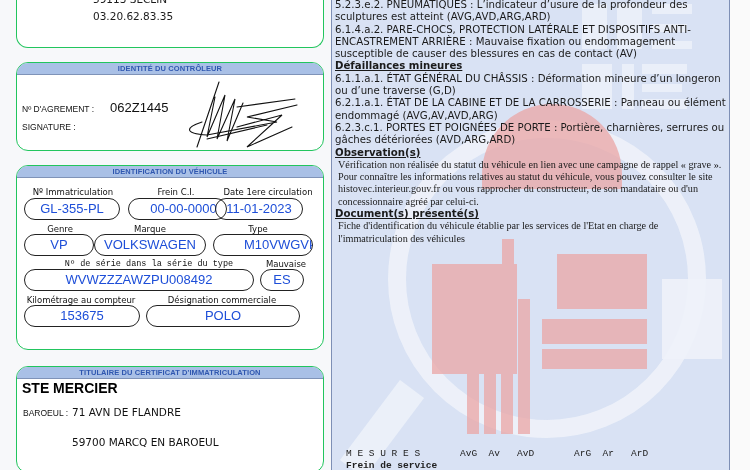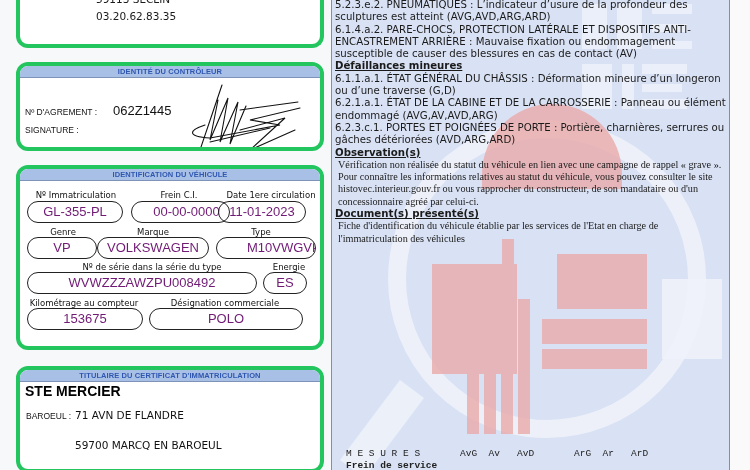--- a/index.html
+++ b/index.html
@@ -5,41 +5,41 @@
   html, body { margin:0; padding:0; }
   body {
     width:750px; height:470px; overflow:hidden; position:relative;
     background:#f7f8fa;
     font-family:"DejaVu Sans", sans-serif;
     color:#1a1a1a;
   }
   .left { position:absolute; left:0; top:0; width:330px; height:470px; }
   .panel {
     position:absolute; left:16px; width:308px;
-    border:4px solid #22c55e; border-radius:12px;
+    border:1px solid #22c55e; border-radius:12px;
     background:#fff; box-sizing:border-box; overflow:hidden;
   }
   .panel-head {
     height:11px; background:#a9c0e6;
     border-bottom:1px solid #7f93b8;
     font-family:"Liberation Sans", sans-serif; font-weight:bold;
     font-size:7.5px; color:#2f57b0; text-align:center; line-height:11px;
     letter-spacing:0.1px;
   }
   .p-garage { top:-14px; height:62px; border-top:none; border-radius:0 0 12px 12px; }
   .garage-line { position:absolute; left:76px; font-size:10.5px; color:#1a1a1a; }
   .p-ctrl { top:62px; height:89px; }
   .lbl-small { position:absolute; font-family:"Liberation Sans", sans-serif; font-size:8.5px; color:#111; }
   .agr-val { position:absolute; left:93px; top:37px; font-family:"Liberation Sans", sans-serif; font-size:13px; color:#111; }
   .sig { position:absolute; left:160px; top:14px; width:150px; height:75px; }
   .p-veh { top:165px; height:185px; }
   .f-label { position:absolute; font-size:8.5px; color:#111; text-align:center; white-space:nowrap; }
   .f-box {
     position:absolute; border:1px solid #222; border-radius:11px; box-sizing:border-box;
-    font-family:"Liberation Sans", sans-serif; font-size:13px; color:#701a75;
+    font-family:"Liberation Sans", sans-serif; font-size:13px; color:#1d4ed8;
     text-align:center; line-height:20px; height:22px; white-space:nowrap; overflow:hidden;
   }
   .p-tit { top:366px; height:107px; }
   .tit-name { position:absolute; left:5px; top:13px; font-family:"Liberation Sans", sans-serif; font-size:14px; color:#000000;font-weight:bold; }
   .tit-lbl { position:absolute; left:6px; top:41px; font-family:"Liberation Sans", sans-serif; font-size:8.5px; color:#111; }
   .tit-addr { position:absolute; left:55px; font-size:10.5px; color:#111; }
 
   .right {
     position:absolute; left:331px; top:-2px; width:399px; height:480px;
     background:#d9e2f4; border:1px solid #7e8fb5; box-sizing:border-box; overflow:hidden;
@@ -93,23 +93,23 @@
     <div class="f-label" style="left:196px;top:21px;width:110px;">Date 1ere circulation</div>
     <div class="f-box" style="left:198px;top:32px;width:88px;">11-01-2023</div>
 
     <div class="f-label" style="left:8px;top:58px;width:70px;">Genre</div>
     <div class="f-box" style="left:7px;top:68px;width:70px;">VP</div>
     <div class="f-label" style="left:76px;top:58px;width:114px;">Marque</div>
     <div class="f-box" style="left:77px;top:68px;width:112px;">VOLKSWAGEN</div>
     <div class="f-label" style="left:196px;top:58px;width:90px;">Type</div>
     <div class="f-box" style="left:196px;top:68px;width:100px;font-size:13px;padding-left:30px;">M10VWGVPAB</div>
 
-    <div class="f-label" style="left:8px;top:93px;width:248px;">Nº de série dans la série du type</div>
+    <div class="f-label" style="left:8px;top:93px;width:248px;font-family:Liberation Mono, monospace;">Nº de série dans la série du type</div>
     <div class="f-box" style="left:7px;top:103px;width:230px;">WVWZZZAWZPU008492</div>
-    <div class="f-label" style="left:244px;top:93px;width:50px;">Energie</div>
+    <div class="f-label" style="left:244px;top:93px;width:50px;">Mauvaise</div>
     <div class="f-box" style="left:243px;top:103px;width:44px;">ES</div>
 
     <div class="f-label" style="left:8px;top:129px;width:112px;">Kilométrage au compteur</div>
     <div class="f-box" style="left:7px;top:139px;width:116px;">153675</div>
     <div class="f-label" style="left:130px;top:129px;width:150px;">Désignation commerciale</div>
     <div class="f-box" style="left:129px;top:139px;width:154px;">POLO</div>
   </div>
 
   <div class="panel p-tit">
     <div class="panel-head">TITULAIRE DU CERTIFICAT D'IMMATRICULATION</div>

